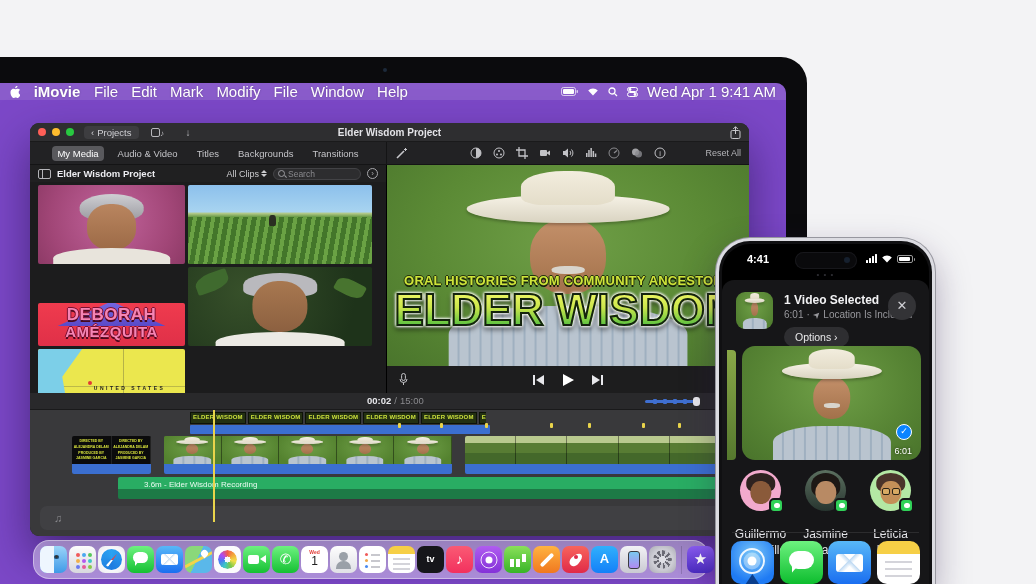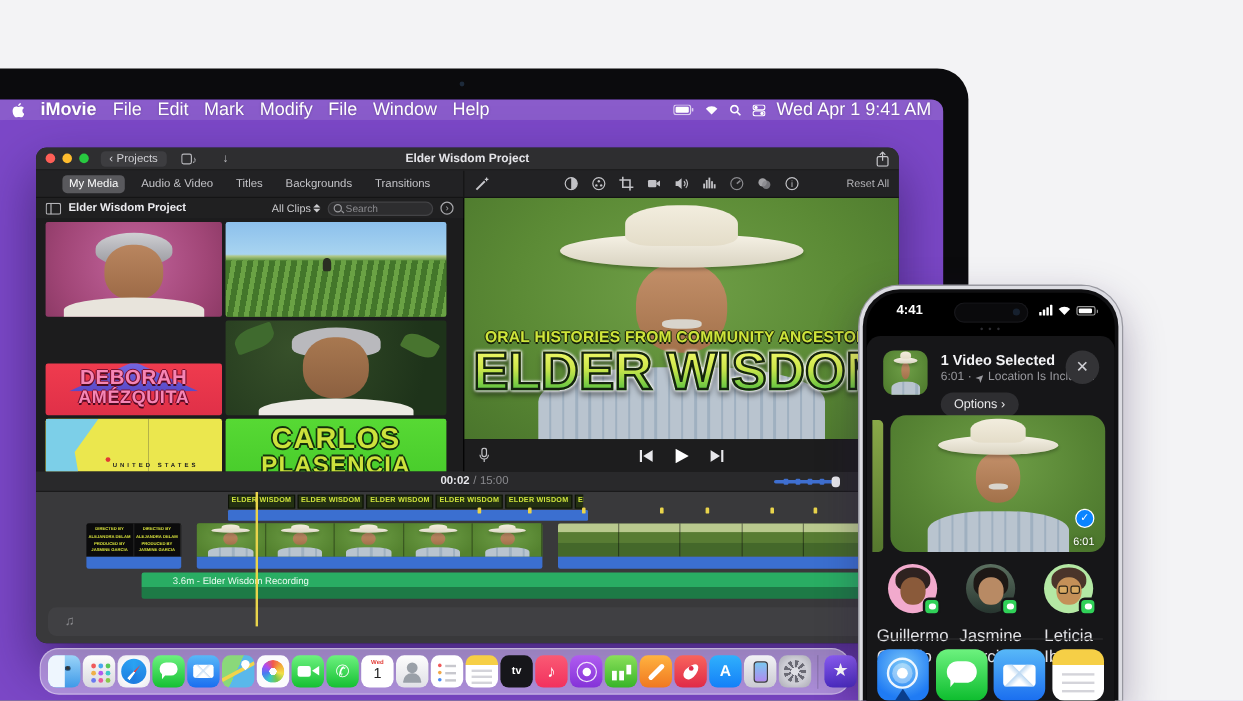--- a/index.html
+++ b/index.html
@@ -253,21 +253,21 @@
   .pc-check{position:absolute;right:9px;bottom:20px;width:16px;height:16px;border-radius:50%;background:#0a84ff;border:1.5px solid #fff;color:#fff;font-size:9px;line-height:13px;text-align:center;}
   .pc-dur{position:absolute;right:9px;bottom:4px;font-size:9px;color:#fff;text-shadow:0 0 3px rgba(0,0,0,.6);}
   .contacts{position:absolute;left:6px;right:6px;top:190px;display:flex;justify-content:space-around;}
   .contact{width:48px;display:flex;flex-direction:column;align-items:center;}
   .avatar{position:relative;width:41px;height:41px;border-radius:50%;overflow:visible;}
   .av-core{position:absolute;inset:0;border-radius:50%;overflow:hidden;}
   .av-face{position:absolute;left:50%;top:26%;transform:translateX(-50%);width:52%;height:58%;border-radius:46%;}
   .av-hair{position:absolute;left:50%;top:8%;transform:translateX(-50%);width:72%;height:48%;border-radius:50% 50% 42% 42%;}
   .badge{position:absolute;right:-3px;bottom:-2px;width:15px;height:15px;border-radius:5px;background:#30d158;border:2px solid #161618;}
   .badge::before{content:"";position:absolute;left:3px;top:3px;width:6px;height:4.5px;border-radius:2.5px;background:#fff;}
-  .c-name{margin-top:9px;font-size:14px;color:#e2e2e6;line-height:1.3;text-align:left;white-space:nowrap;}
+  .c-name{margin-top:16px;font-size:12px;color:#e2e2e6;line-height:1.3;text-align:right;white-space:nowrap;}
   .hrline{position:absolute;left:10px;right:10px;top:252px;height:1px;background:#2c2c2e;}
   .apps{position:absolute;left:6px;right:6px;top:261px;display:flex;justify-content:space-around;}
   .app{width:48px;display:flex;flex-direction:column;align-items:center;}
   .app-ic{position:relative;width:43px;height:43px;border-radius:10px;overflow:hidden;}
   .ai-airdrop{background:radial-gradient(circle at 50% 32%,#7cc8f8,#1f7bf4 75%);}
   .ai-airdrop::before{content:"";position:absolute;left:50%;top:46%;transform:translate(-50%,-50%);width:22px;height:22px;border-radius:50%;border:2.5px solid rgba(255,255,255,.9);}
   .ai-airdrop::after{content:"";position:absolute;left:50%;top:46%;transform:translate(-50%,-50%);width:9px;height:9px;border-radius:50%;background:#fff;box-shadow:0 0 0 4px rgba(255,255,255,.35);}
   .ai-airdrop .wedge{position:absolute;left:50%;bottom:-2px;transform:translateX(-50%);width:16px;height:12px;background:#0a3e8c;clip-path:polygon(50% 0,100% 100%,0 100%);}
   .ai-messages{background:linear-gradient(180deg,#6df27f,#0dbd2e);}
   .ai-messages::before{content:"";position:absolute;left:9px;top:10px;width:25px;height:18px;background:#fff;border-radius:9px;}
@@ -510,24 +510,20 @@
                   <span class="hairg"></span>
                   <span class="face"></span>
                   <span class="lace"></span>
                 </div>
               <div class="thumb t-map">
                   <span class="grid"></span>
                   <span class="water"></span>
                   <span class="dot"></span>
                   <span class="label">UNITED STATES</span>
                 </div>
-              <div class="thumb t-card-c">
-                <span class="c-line l1">CARLOS</span>
-                <span class="c-line l2">PLASENCIA</span>
-              </div>
             </div>
           </div>
 
           <div class="viewer">
             <div class="v-stage">
               <div class="pm">
                   <span class="shirt"></span>
                   <span class="face"></span>
                   <span class="stache"></span>
                   <span class="brim"></span>

